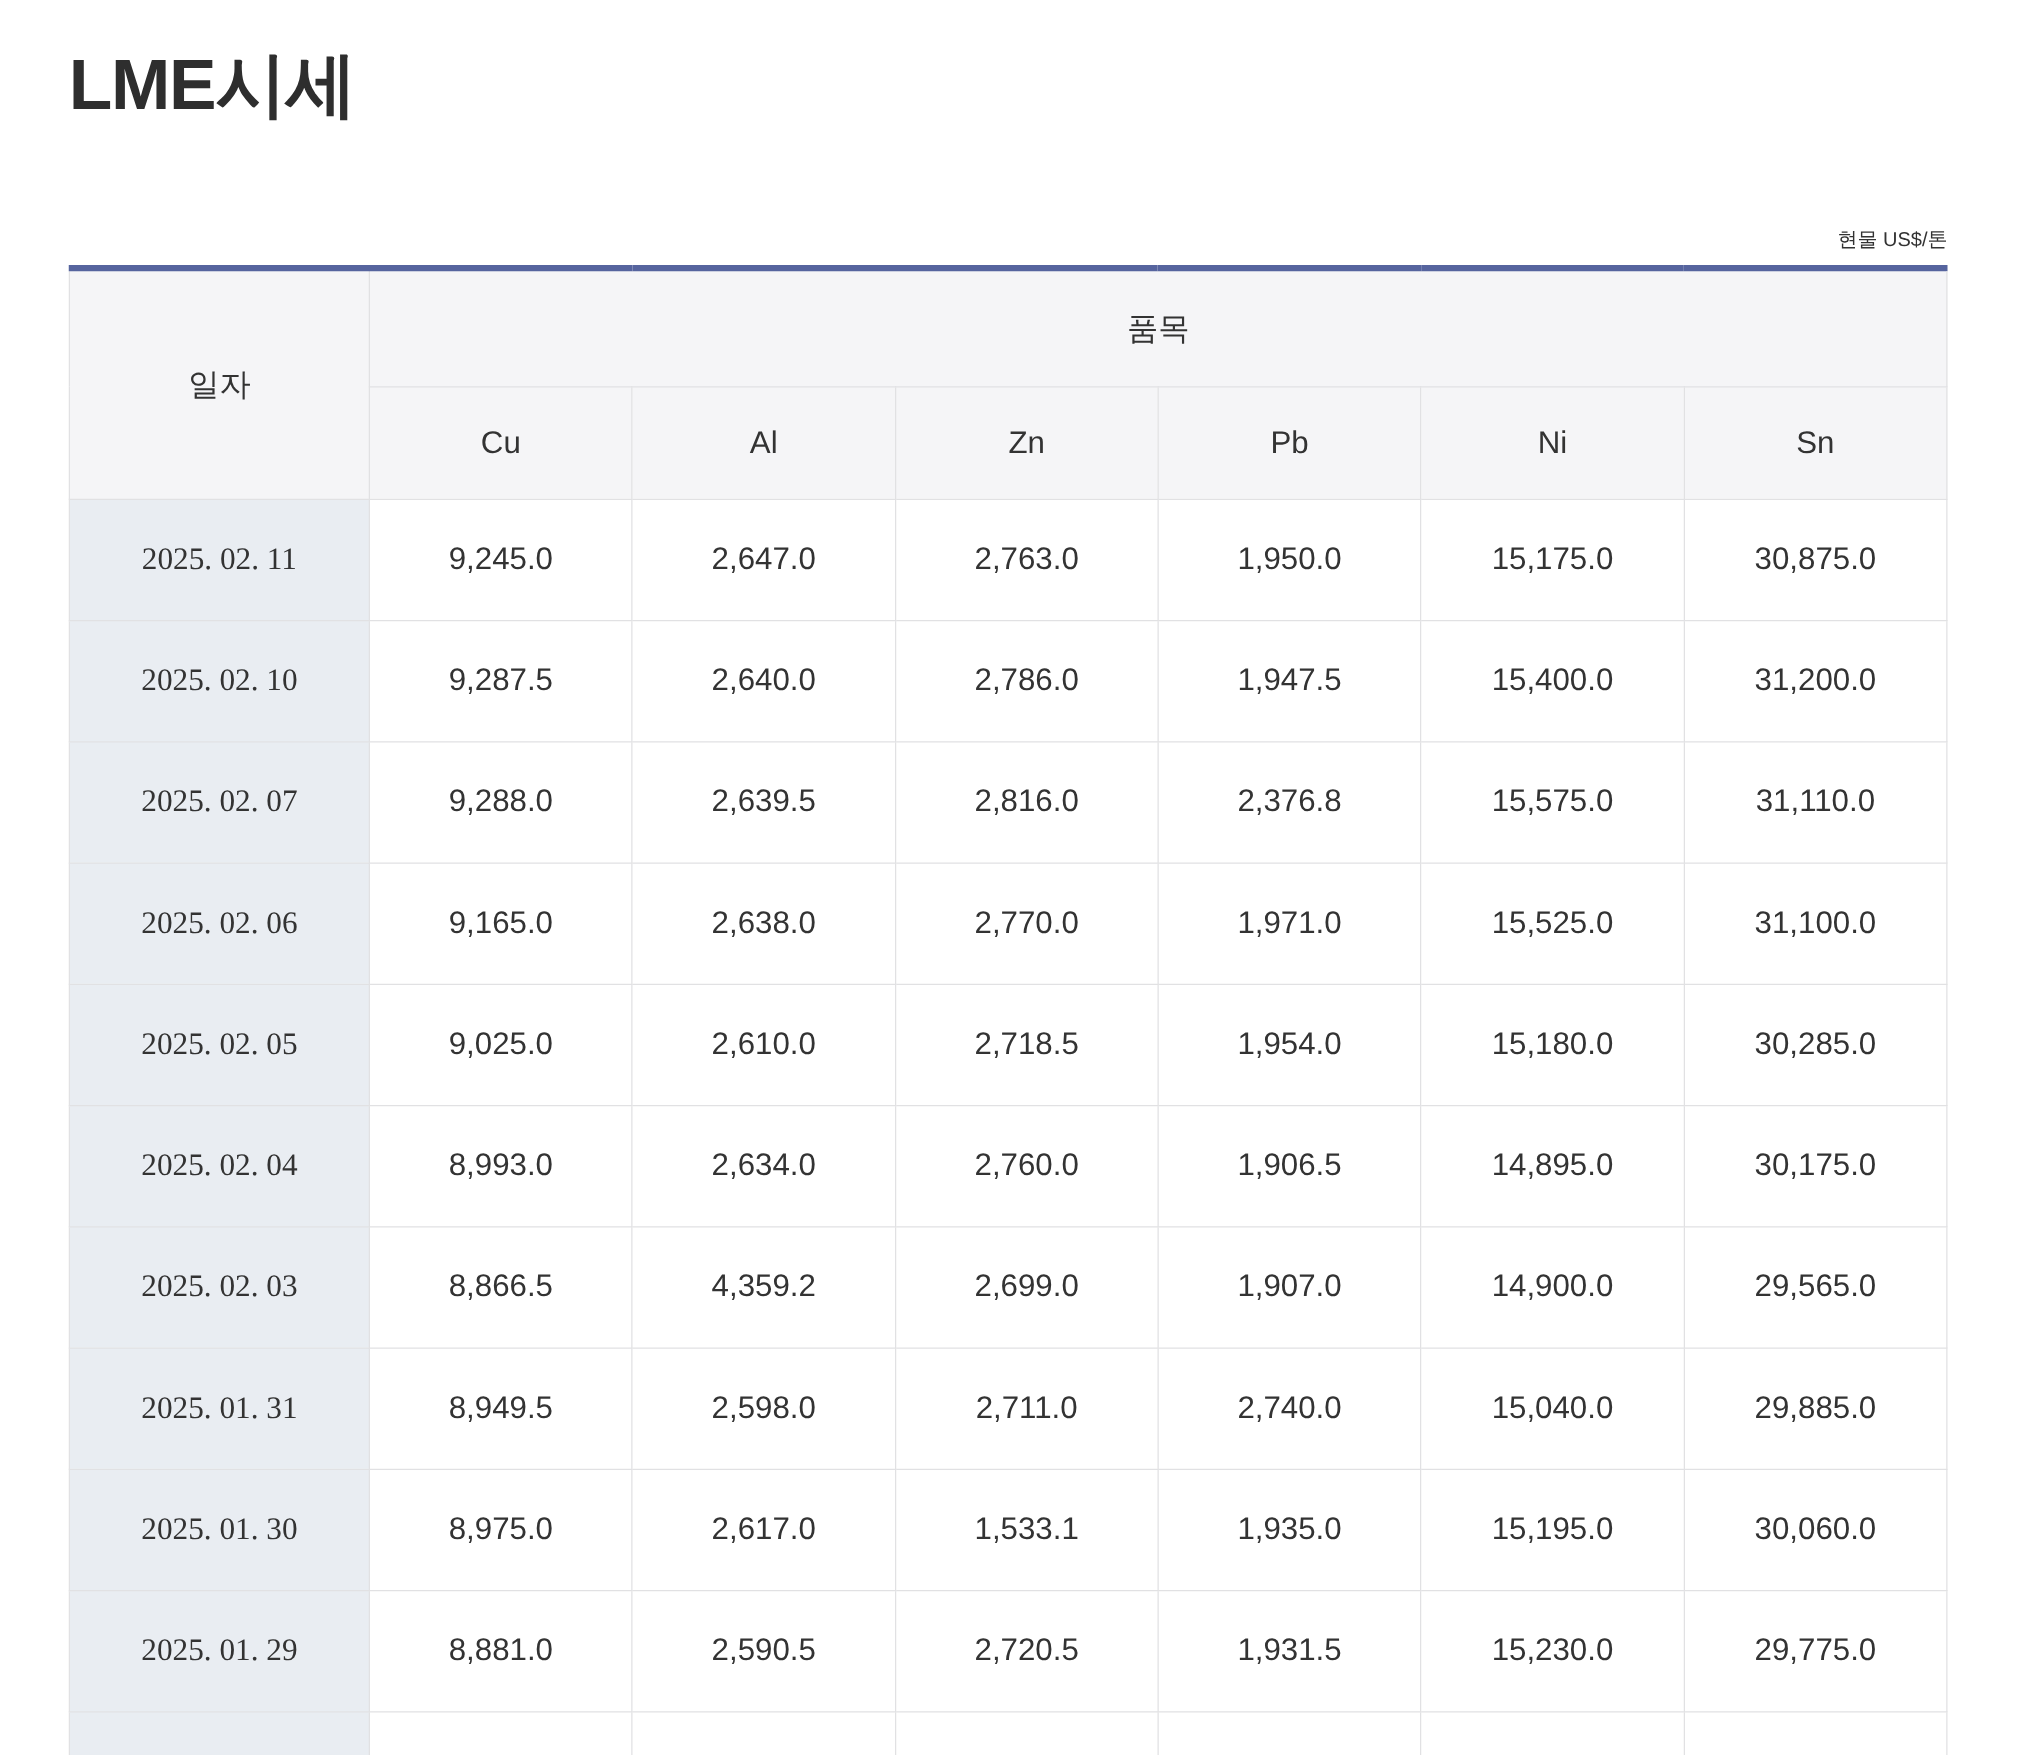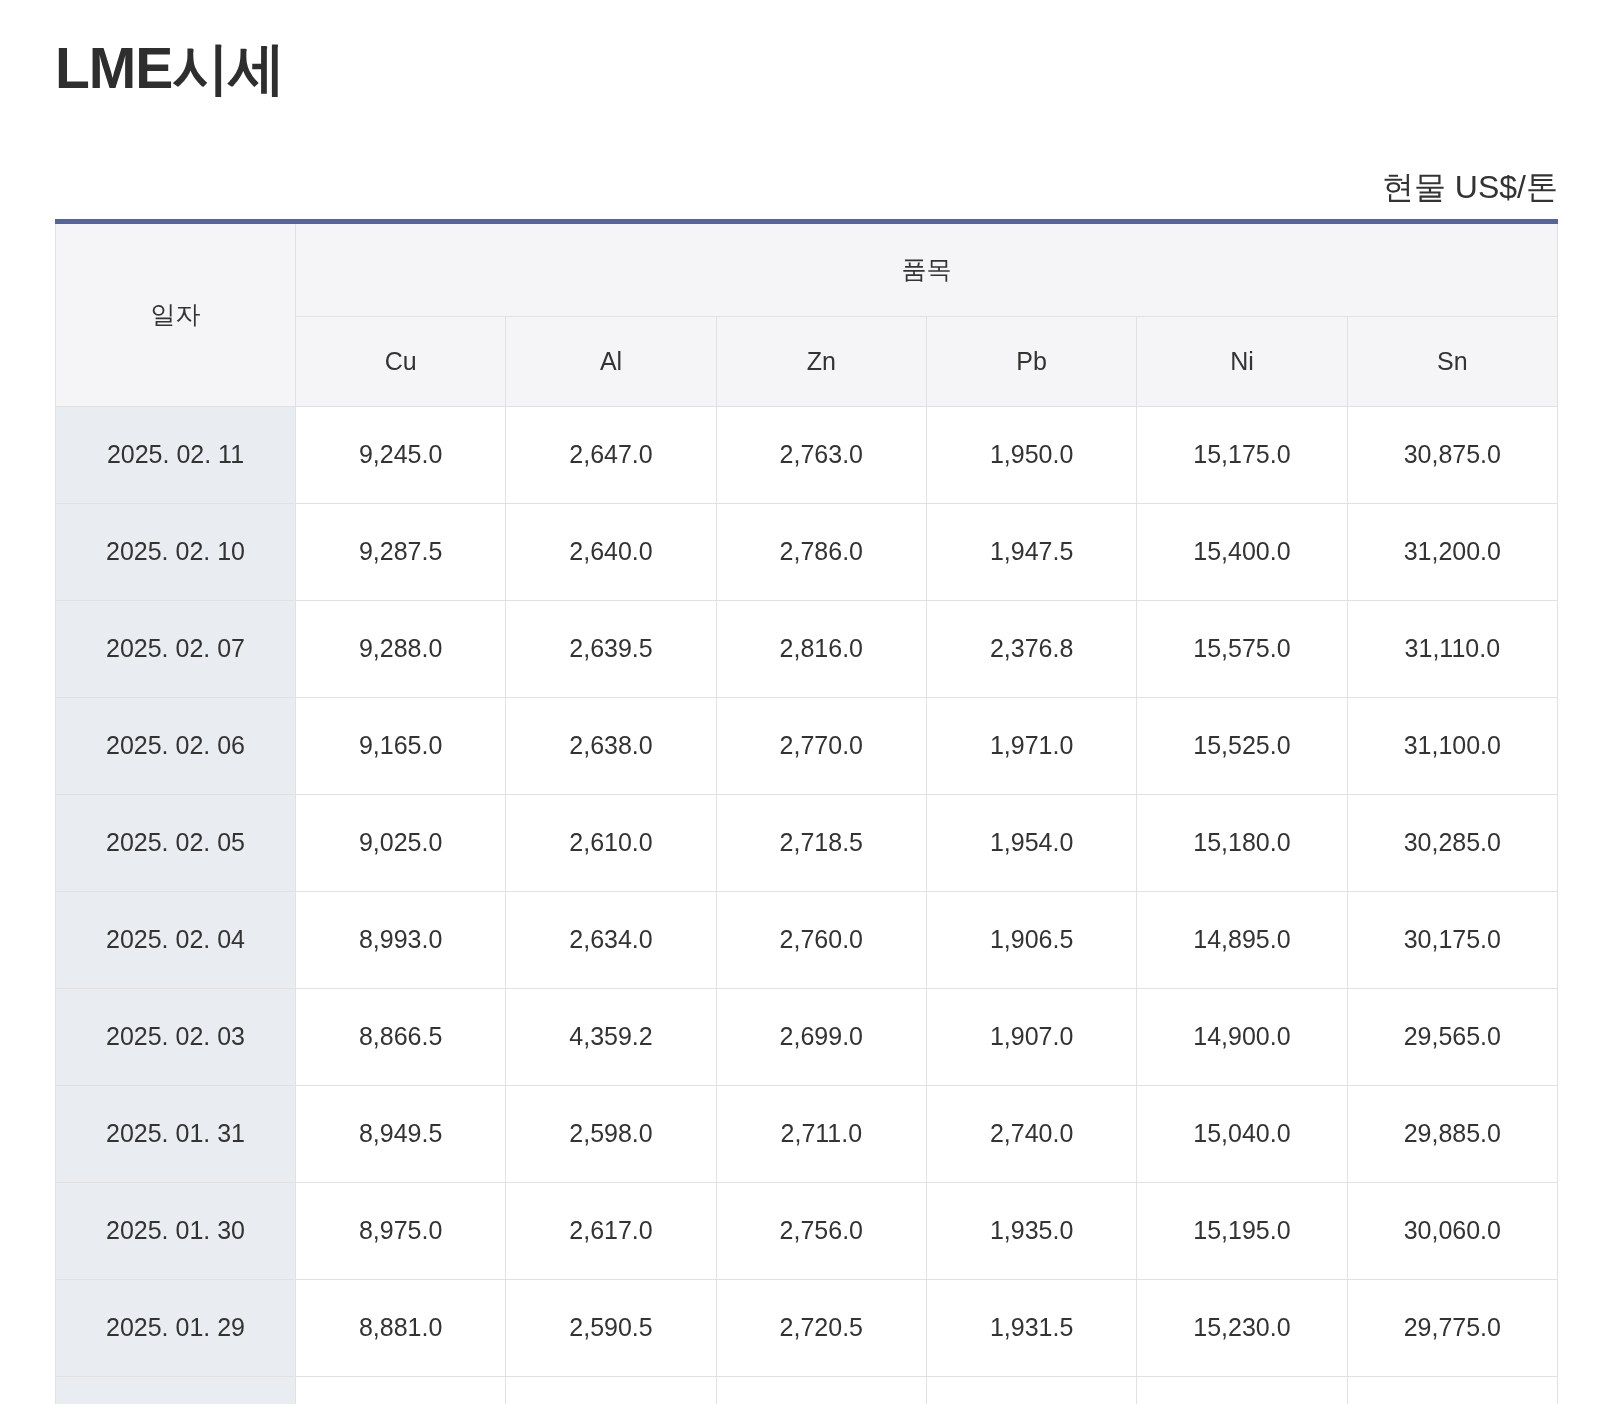--- a/index.html
+++ b/index.html
@@ -25,24 +25,24 @@
   }
   .page-title{
     margin:36px 0 0 0;
     font-size:57px;
     font-weight:700;
     color:var(--title);
     letter-spacing:-1px;
     line-height:1.15;
   }
   .unit-label{
-    margin-top:64px;
+    margin-top:80px;
     margin-bottom:9px;
     text-align:right;
-    font-size:32px;
+    font-size:16px;
     color:var(--text);
   }
   table.price-table{
     width:100%;
     border-collapse:collapse;
     table-layout:fixed;
     border-top:5px solid var(--accent);
     font-size:25px;
   }
   .price-table th,
@@ -55,20 +55,21 @@
   }
   .price-table thead th{
     background:var(--header-bg);
     color:var(--text);
   }
   .price-table thead tr.group-row th{height:95px;}
   .price-table thead tr.metal-row th{height:90px;}
   .price-table tbody tr{height:97px;}
   .price-table td.date-cell{
     background:var(--date-bg);
+    font-family:Liberation Serif, serif;
   }
   .price-table td.value-cell{
     background:#ffffff;
   }
   .price-table tr.partial-row{height:97px;}
   .price-table tr.partial-row td{border-bottom:none;}
 </style>
 </head>
 <body>
 
@@ -171,21 +172,21 @@
           <td class="value-cell">2,598.0</td>
           <td class="value-cell">2,711.0</td>
           <td class="value-cell">2,740.0</td>
           <td class="value-cell">15,040.0</td>
           <td class="value-cell">29,885.0</td>
         </tr>
         <tr>
           <td class="date-cell">2025. 01. 30</td>
           <td class="value-cell">8,975.0</td>
           <td class="value-cell">2,617.0</td>
-          <td class="value-cell">2,756.0</td>
+          <td class="value-cell">1,533.1</td>
           <td class="value-cell">1,935.0</td>
           <td class="value-cell">15,195.0</td>
           <td class="value-cell">30,060.0</td>
         </tr>
         <tr>
           <td class="date-cell">2025. 01. 29</td>
           <td class="value-cell">8,881.0</td>
           <td class="value-cell">2,590.5</td>
           <td class="value-cell">2,720.5</td>
           <td class="value-cell">1,931.5</td>

